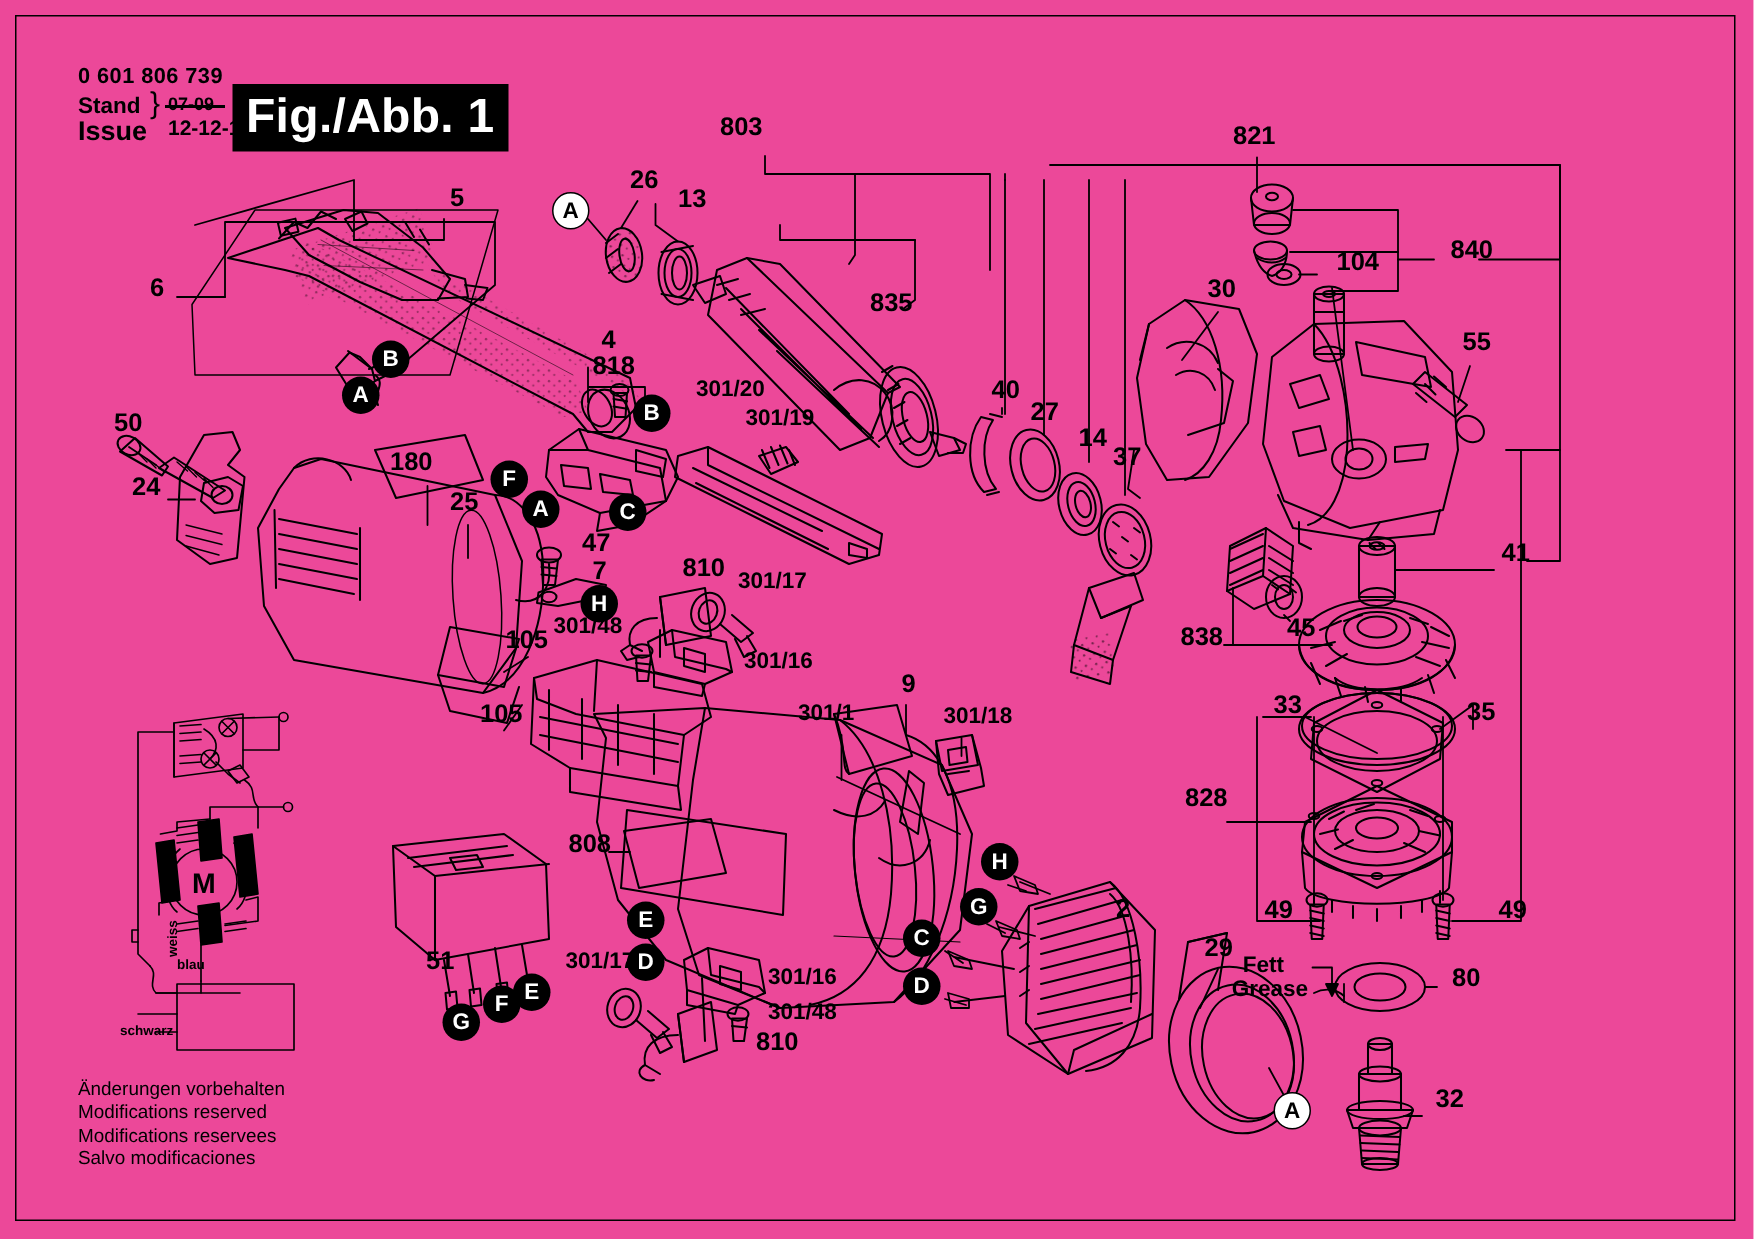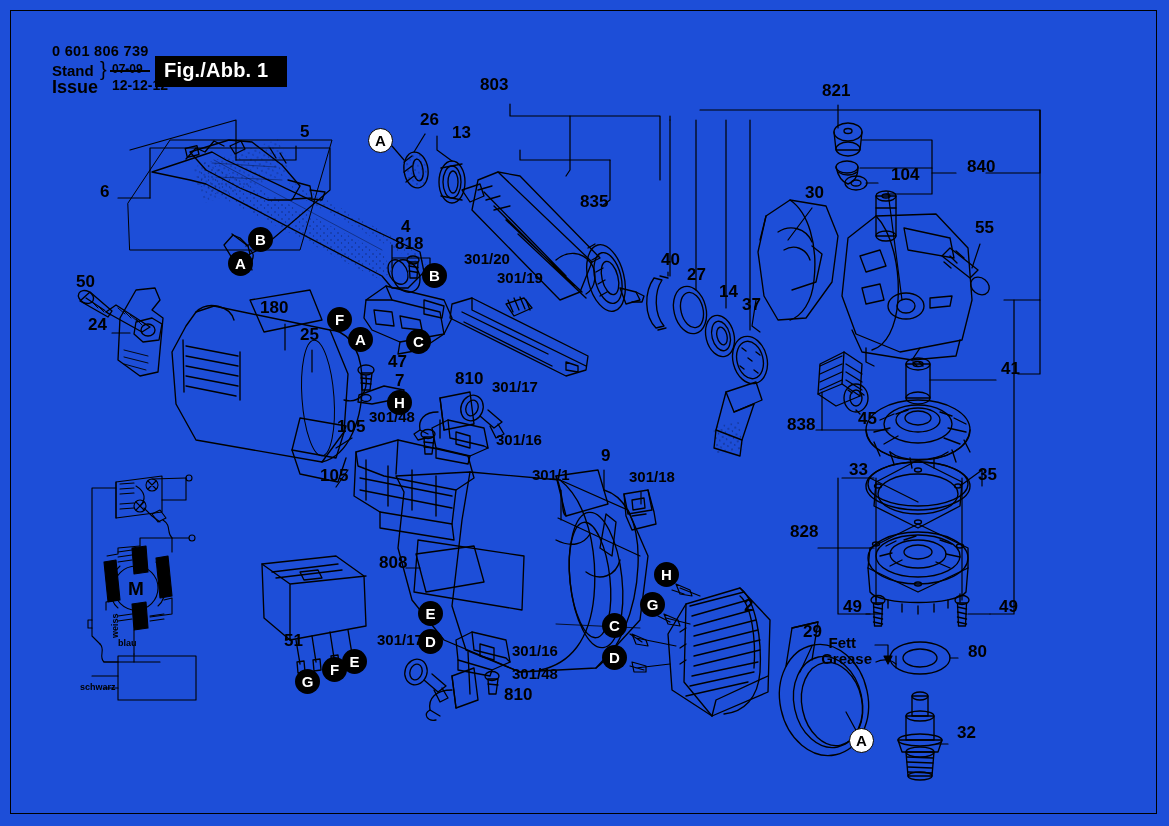--- a/index.html
+++ b/index.html
@@ -1,29 +1,29 @@
 <!DOCTYPE html>
 <html><head>
 <meta charset="utf-8">
 <title>Exploded Parts Diagram</title>
 <style>
   html,body{margin:0;padding:0;background:#fff;}
   body{font-family:"Liberation Sans",sans-serif;}
-  #page{position:relative;width:1169px;height:826px;background:#1d4ed8;overflow:hidden;text-decoration:underline;}
+  #page{position:relative;width:1169px;height:826px;background:#ec4899;overflow:hidden;text-decoration:underline;}
   #frame{position:absolute;left:10px;top:10px;width:1147px;height:804px;border:1.5px solid #000;box-sizing:border-box;}
   .hdr{position:absolute;font-weight:bold;color:#000;white-space:nowrap;}
   #partnum{left:52px;top:43px;font-size:14.5px;letter-spacing:.3px;}
   #standlbl{left:52px;top:62px;font-size:15px;}
   #issuelbl{left:52px;top:77px;font-size:18px;}
   #brace{left:100px;top:59px;font-size:20px;font-weight:normal;line-height:1;}
   #dateold{left:112px;top:62px;font-size:12px;}
   #dateold:after{content:"";position:absolute;left:-2px;top:8px;width:40px;height:1.6px;background:#000;}
   #datenew{left:112px;top:77px;font-size:14px;}
-  #figbox{position:absolute;left:155px;top:56px;background:#000;color:#fff;font-size:20px;font-weight:bold;
-          padding:3px 19px 5px 9px;letter-spacing:.2px;}
+  #figbox{position:absolute;left:155px;top:56px;background:#000;color:#fff;font-size:32px;font-weight:bold;
+          padding:3px 9px 5px 9px;letter-spacing:.2px;}
   #footer{position:absolute;left:52px;top:719px;font-size:12.6px;line-height:15.3px;color:#000;font-weight:normal;}
   .bul{position:absolute;width:25px;height:25px;border-radius:50%;background:#000;color:#fff;
        font-weight:bold;font-size:15px;display:flex;align-items:center;justify-content:center;}
   .bul.open{background:#fff;color:#000;border:1.6px solid #000;box-sizing:border-box;}
   .gtxt{font:bold 17px "Liberation Sans",sans-serif;}
   .gtxt-sm{font:bold 15px "Liberation Sans",sans-serif;}
   .wire{font:bold 9px "Liberation Sans",sans-serif;}
   svg{position:absolute;left:0;top:0;overflow:visible;}
 </style>
 </head>
@@ -33,20 +33,26 @@
   <div id="frame"></div>
 
   <div class="hdr" id="partnum">0 601 806 739</div>
   <div class="hdr" id="standlbl">Stand</div>
   <div class="hdr" id="issuelbl">Issue</div>
   <div class="hdr" id="brace">}</div>
   <div class="hdr" id="dateold">07-09</div>
   <div class="hdr" id="datenew">12-12-12</div>
   <div id="figbox">Fig./Abb. 1</div>
 
+  <div id="footer">
+    <div>Änderungen vorbehalten</div>
+    <div>Modifications reserved</div>
+    <div>Modifications reservees</div>
+    <div>Salvo modificaciones</div>
+  </div>
 
   <svg width="1169" height="826" viewBox="0 0 1169 826">
     <defs>
       <pattern id="spk" width="7" height="7" patternUnits="userSpaceOnUse">
         <circle cx="2" cy="2" r="0.8" fill="#000"></circle>
           <circle cx="5.5" cy="5" r="0.7" fill="#000"></circle>
       </pattern>
       <pattern id="hatch" width="5" height="5" patternUnits="userSpaceOnUse" patternTransform="rotate(45)">
         <line x1="0" y1="0" x2="0" y2="5" stroke="#000" stroke-width="1"></line>
       </pattern>

